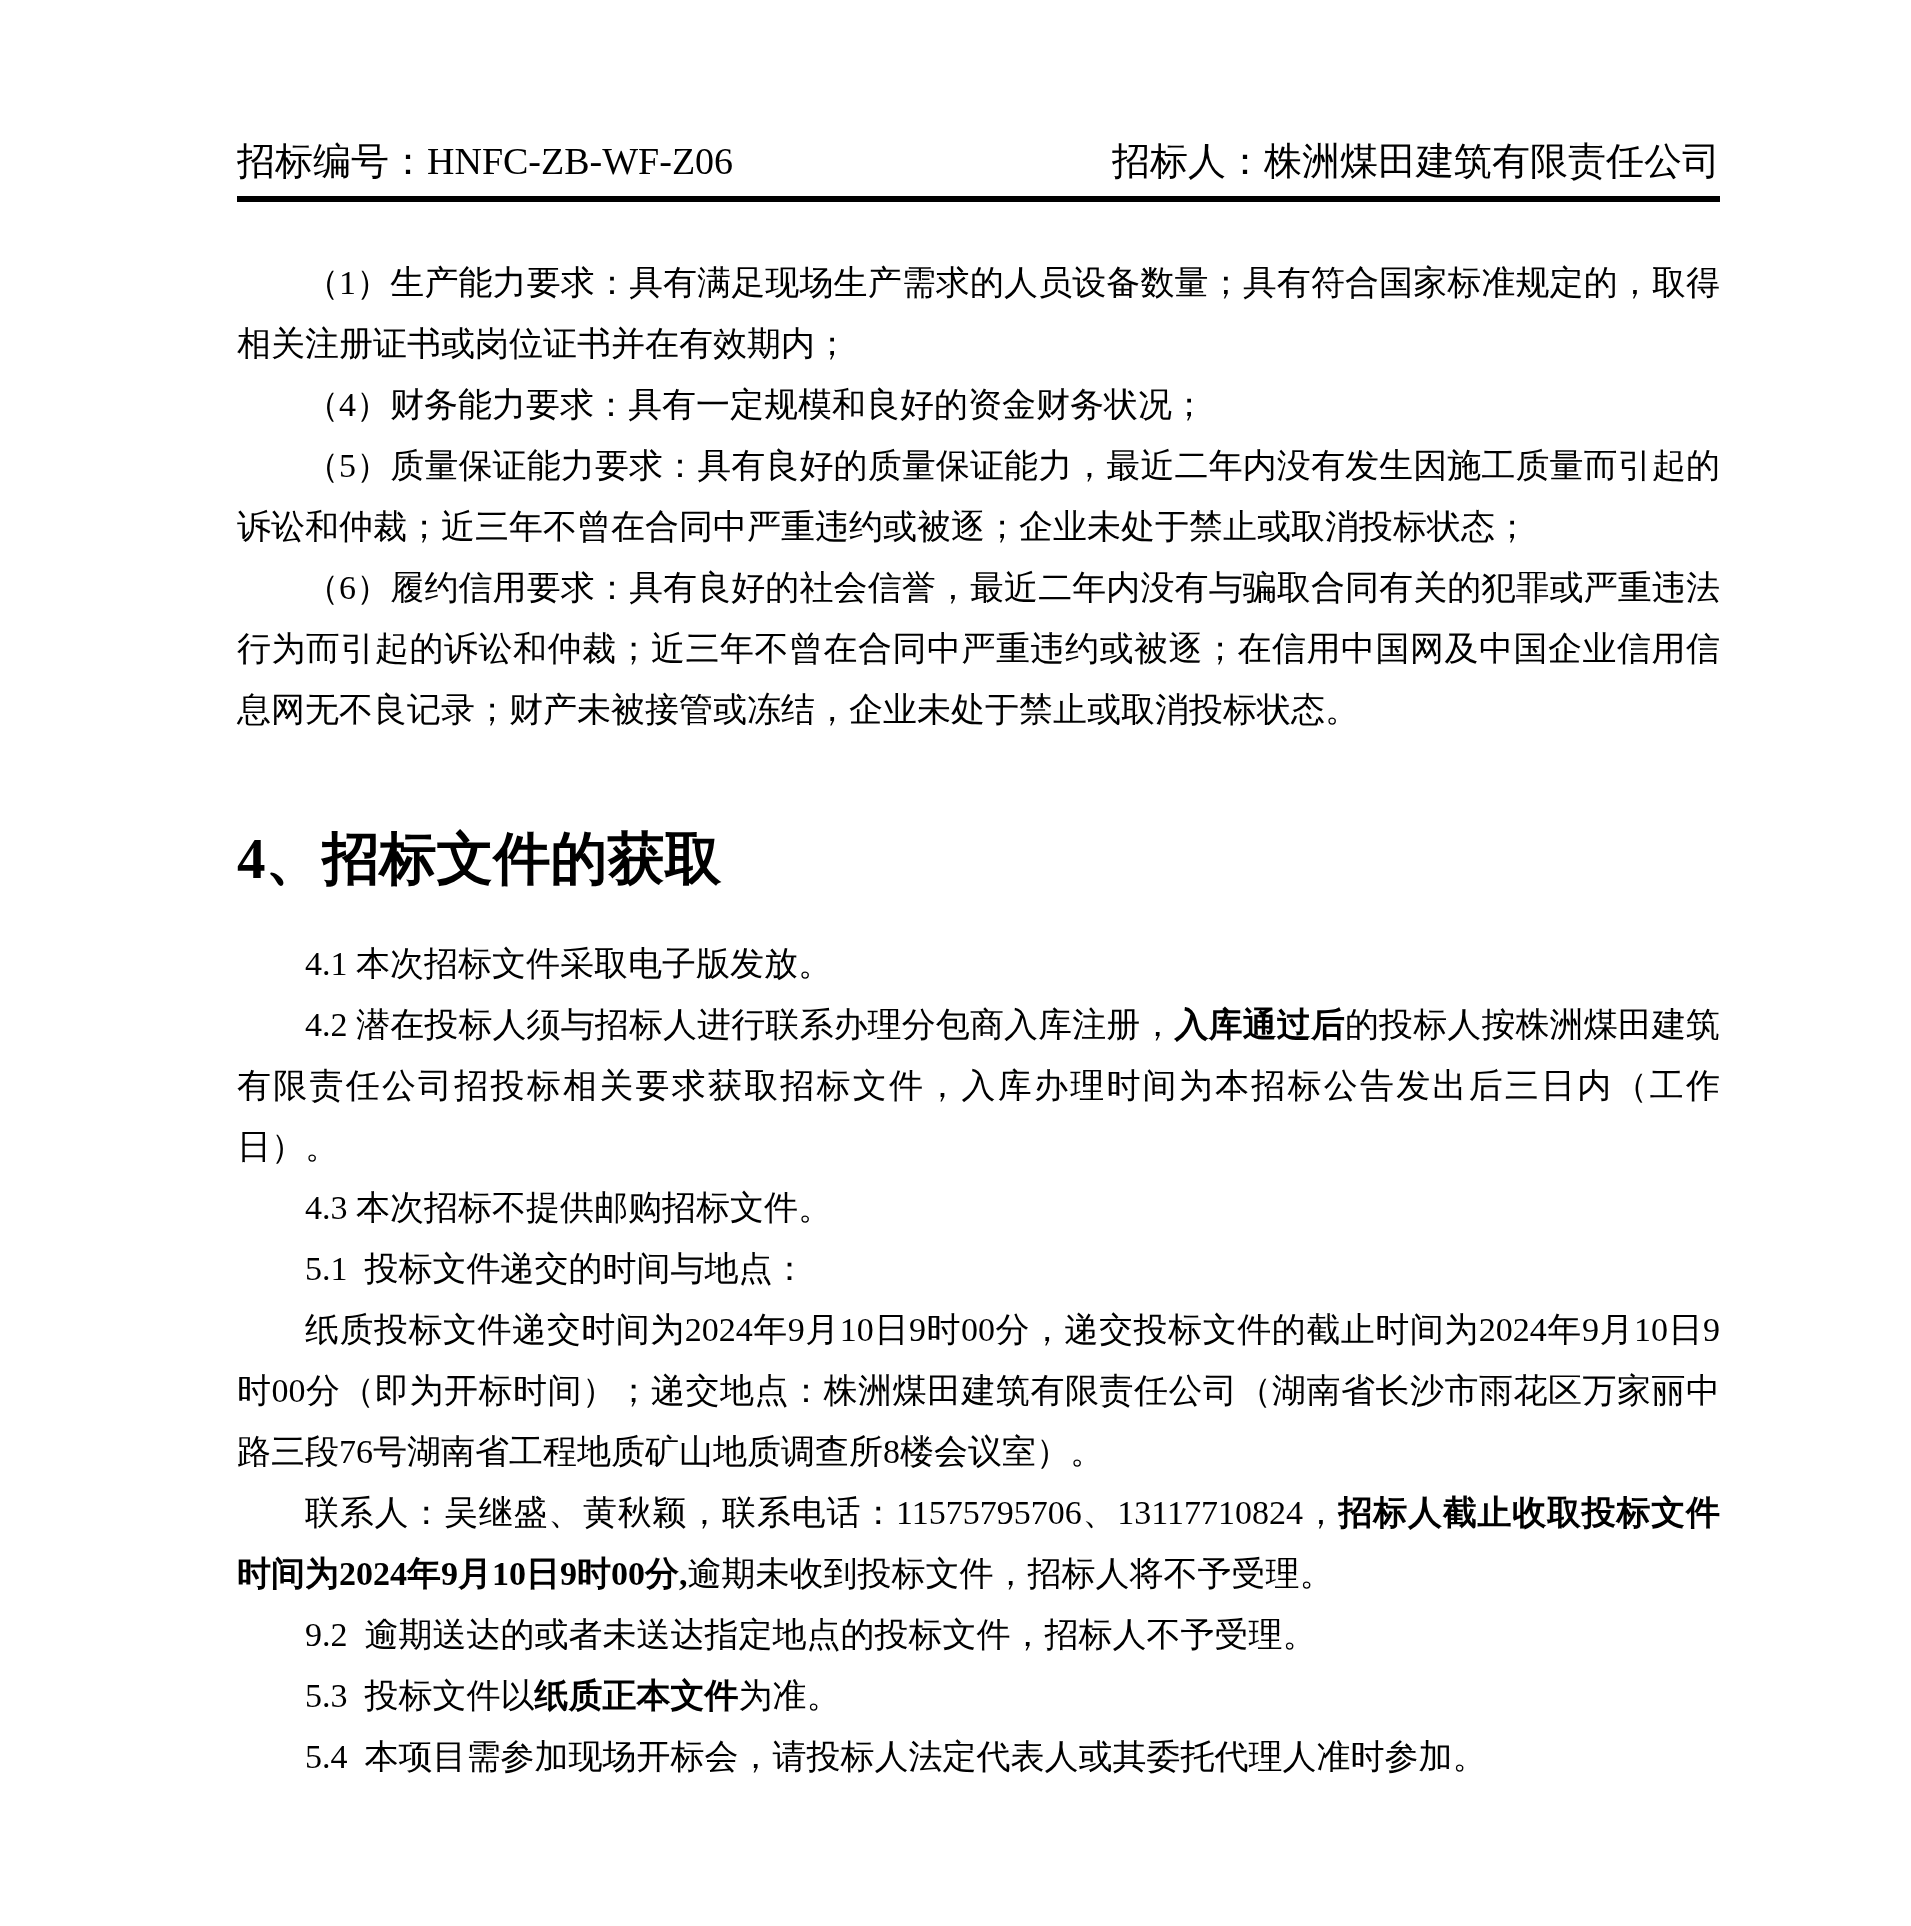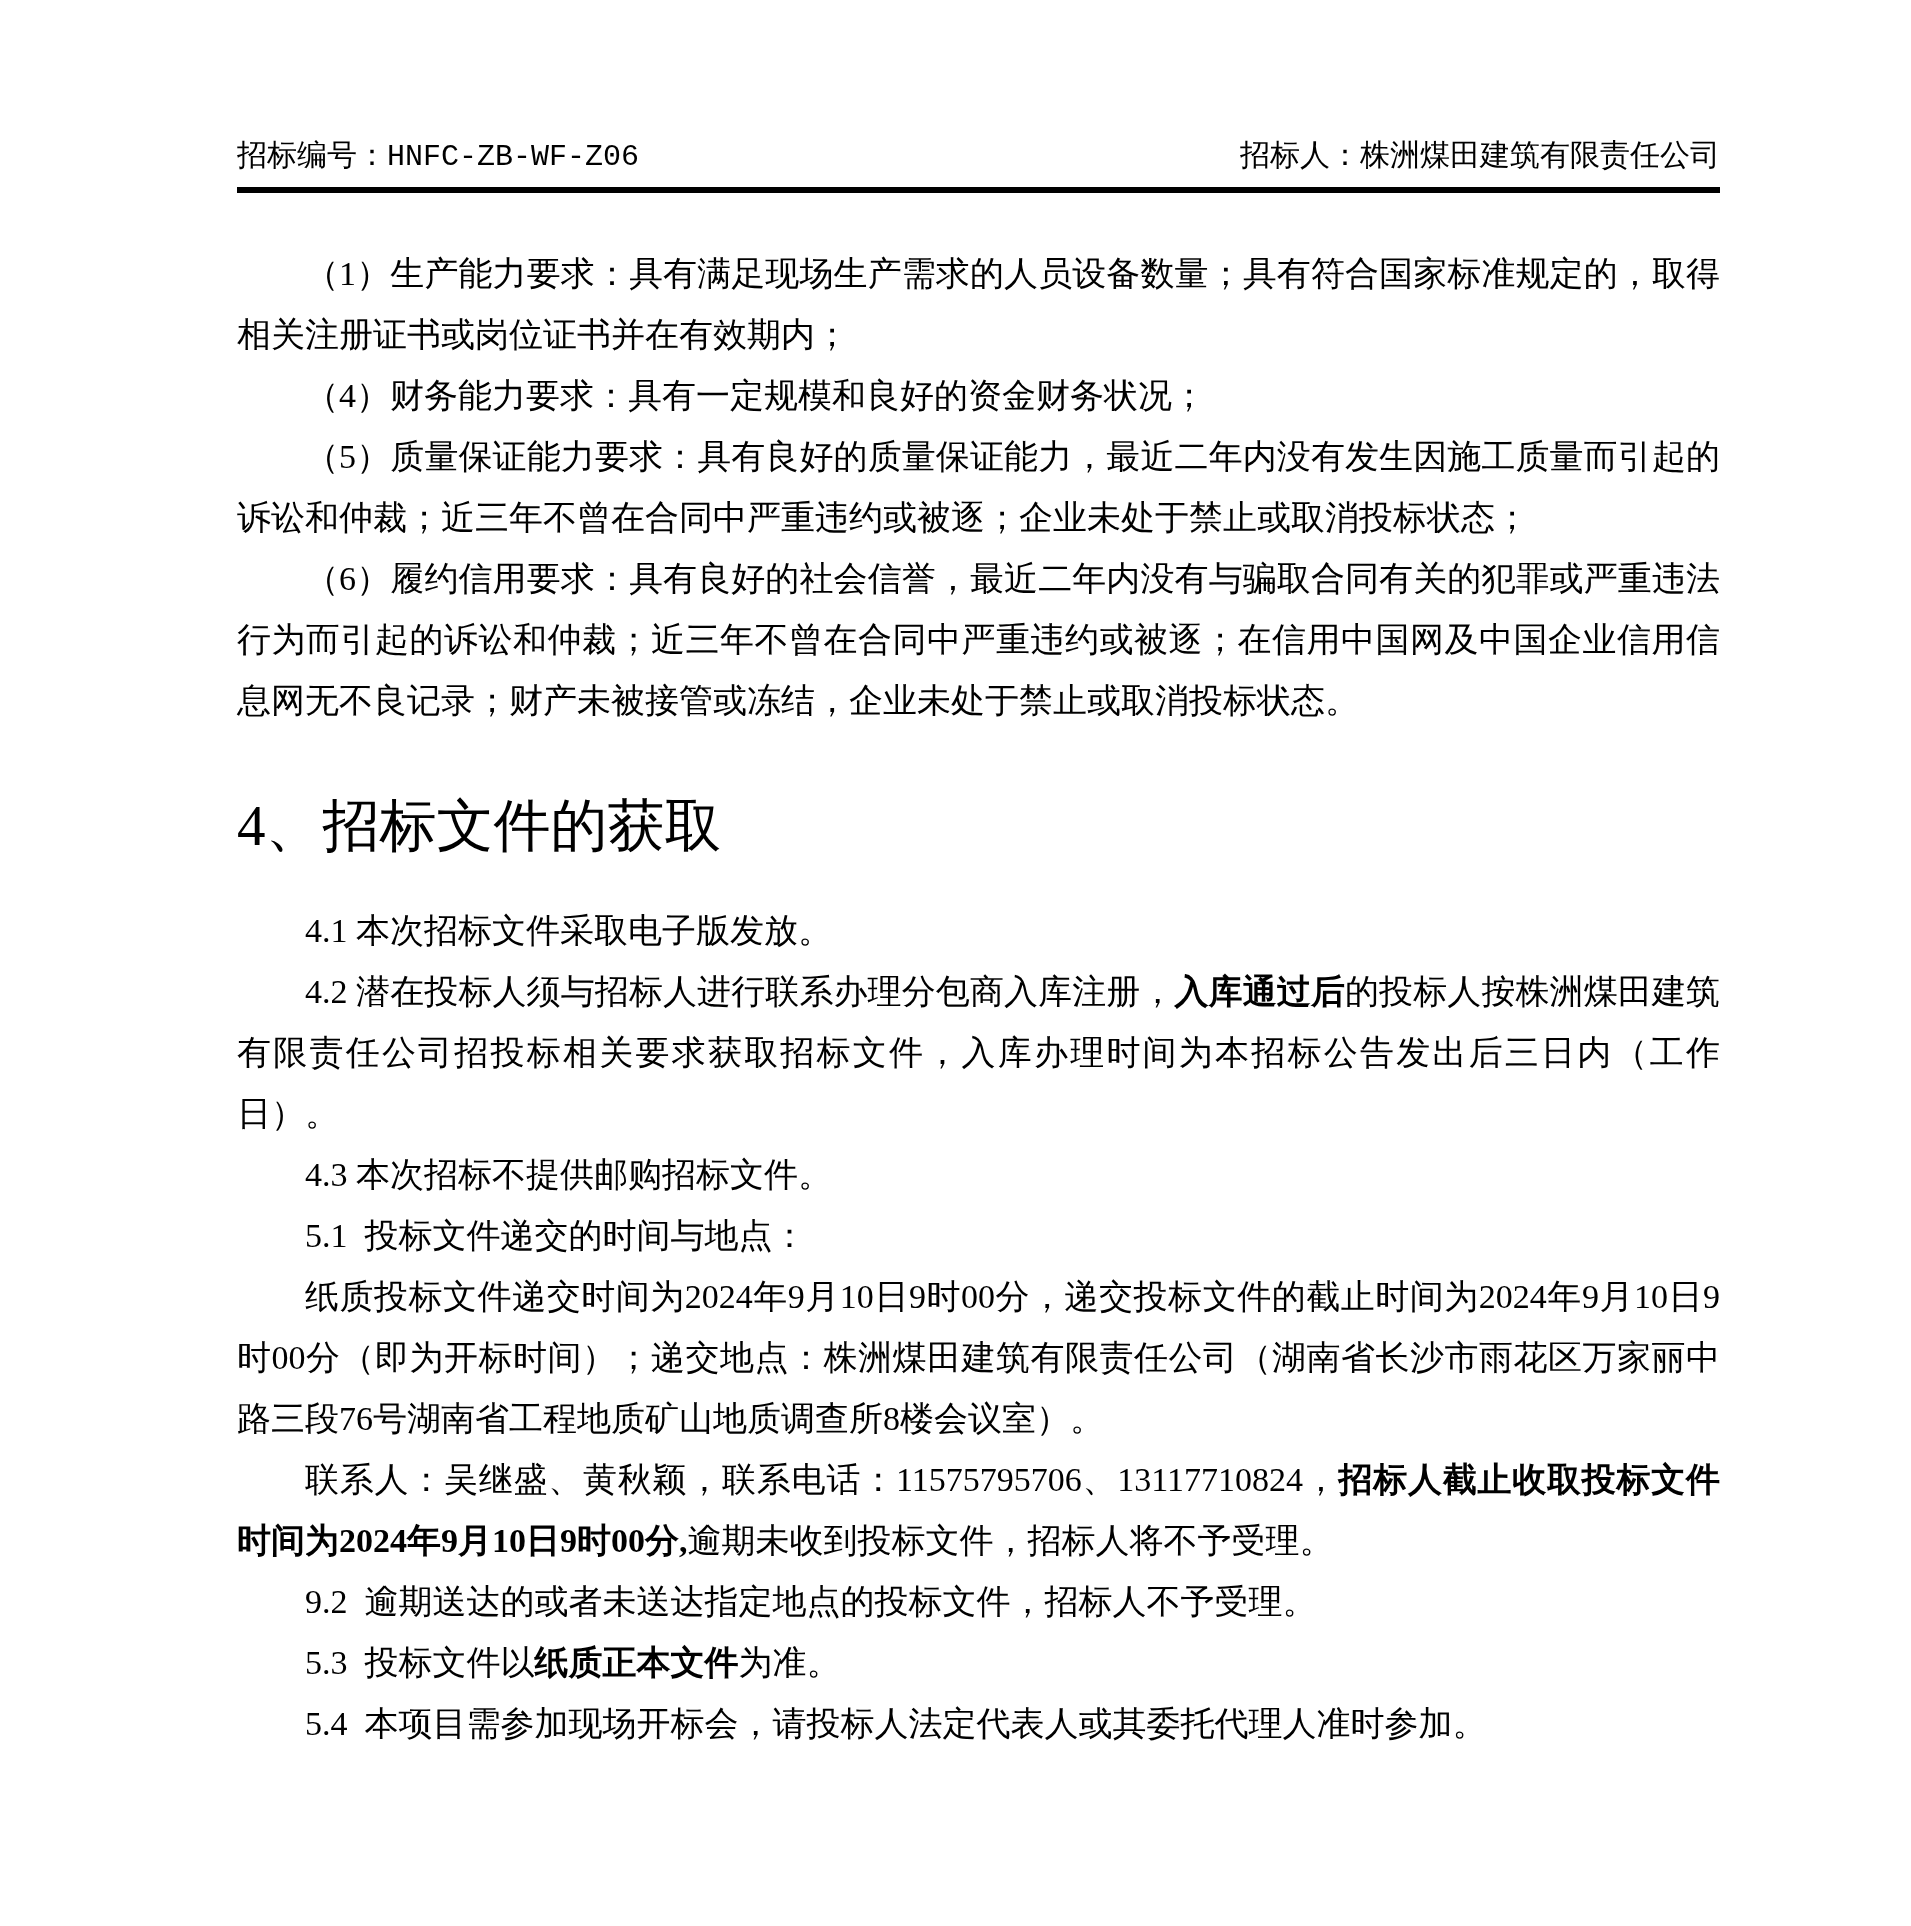--- a/index.html
+++ b/index.html
@@ -18,45 +18,44 @@
     position: relative;
     box-sizing: border-box;
     width: 1911px;
     height: 2703px;
     padding: 139px 191px 0 237px;
   }
   .doc-header {
     display: flex;
     justify-content: space-between;
     align-items: baseline;
-    font-size: 30px;
+    font-size: 38px;
     line-height: 1.2;
     white-space: pre-wrap;
-    font-family: Liberation Mono, monospace;
   }
   .header-rule {
     height: 6.2px;
     background: #000000;
     margin-top: 11.6px;
   }
   .content {
     margin-top: 50px;
   }
   .para {
     margin: 0;
     font-size: 34px;
     line-height: 61px;
     text-indent: 68px;
     text-align: justify;
     white-space: pre-wrap;
   }
   .section-heading {
-    margin: 58px 0 37px 0;
+    margin: 82px 0 37px 0;
     font-size: 57px;
-    font-weight: normal;
+    font-weight: bold;
     line-height: 1.3;
     white-space: pre-wrap;
   }
   .b { font-weight: bold; }
 </style>
 </head>
 <body>
 
 <div class="page">
 

